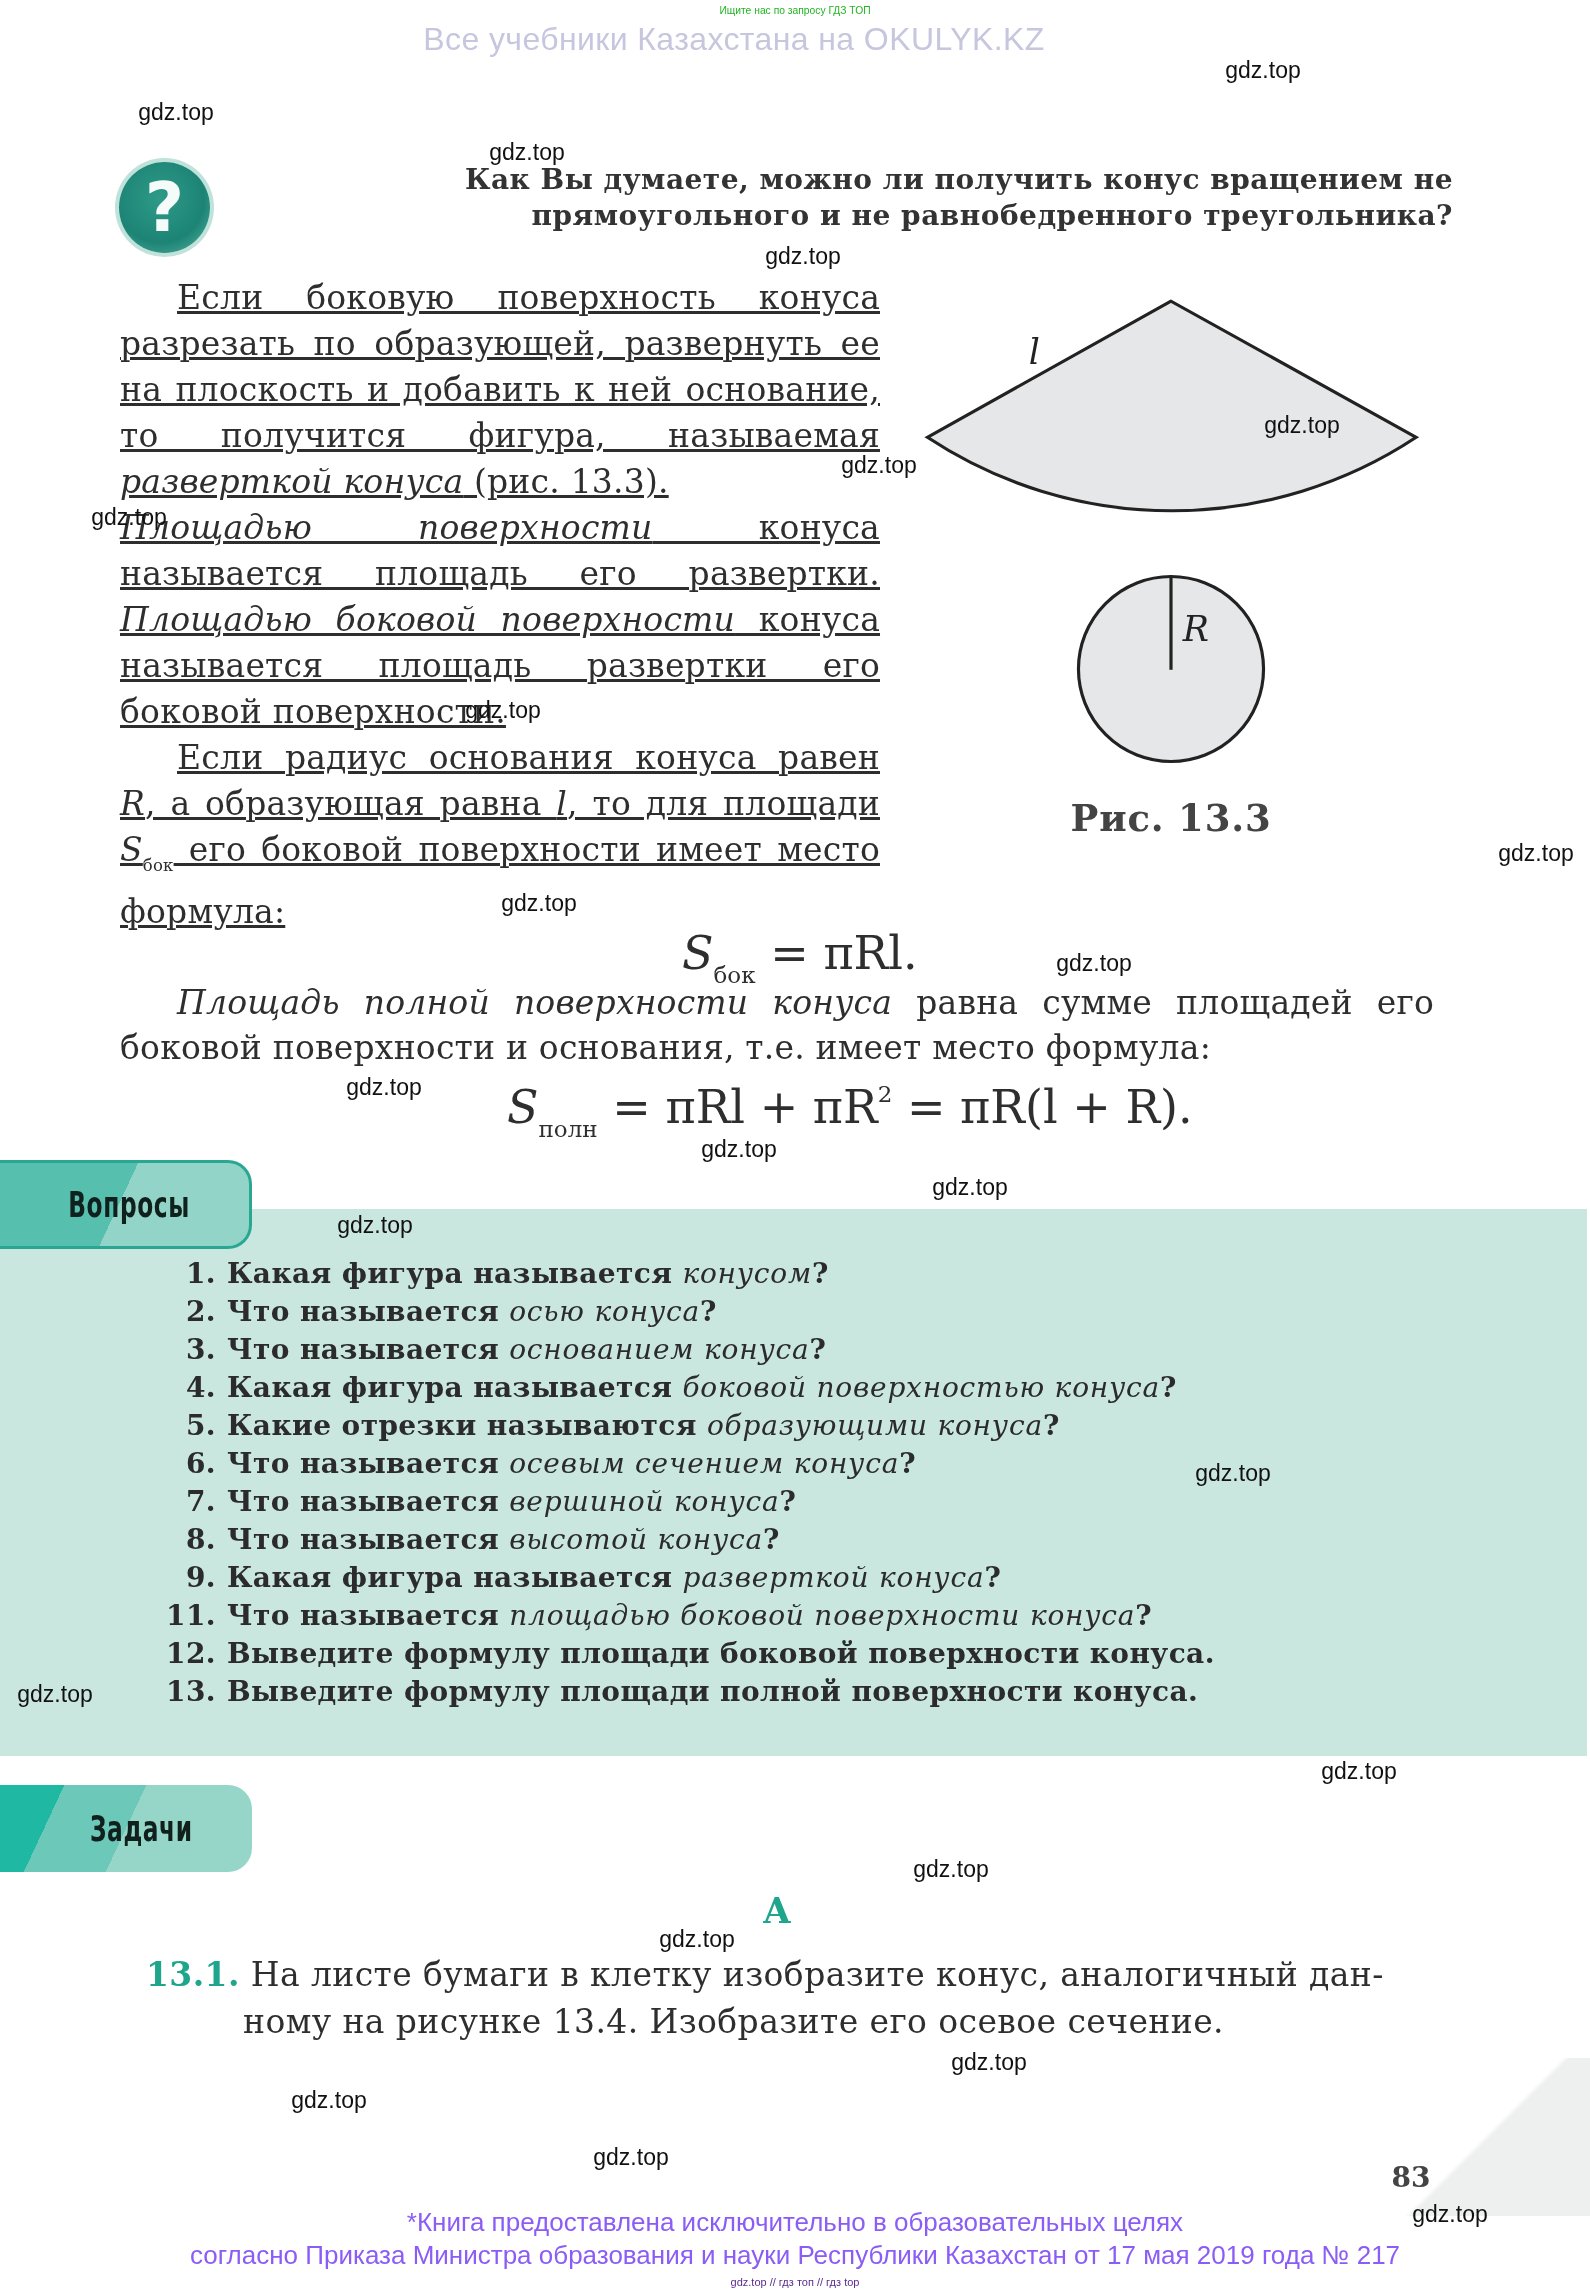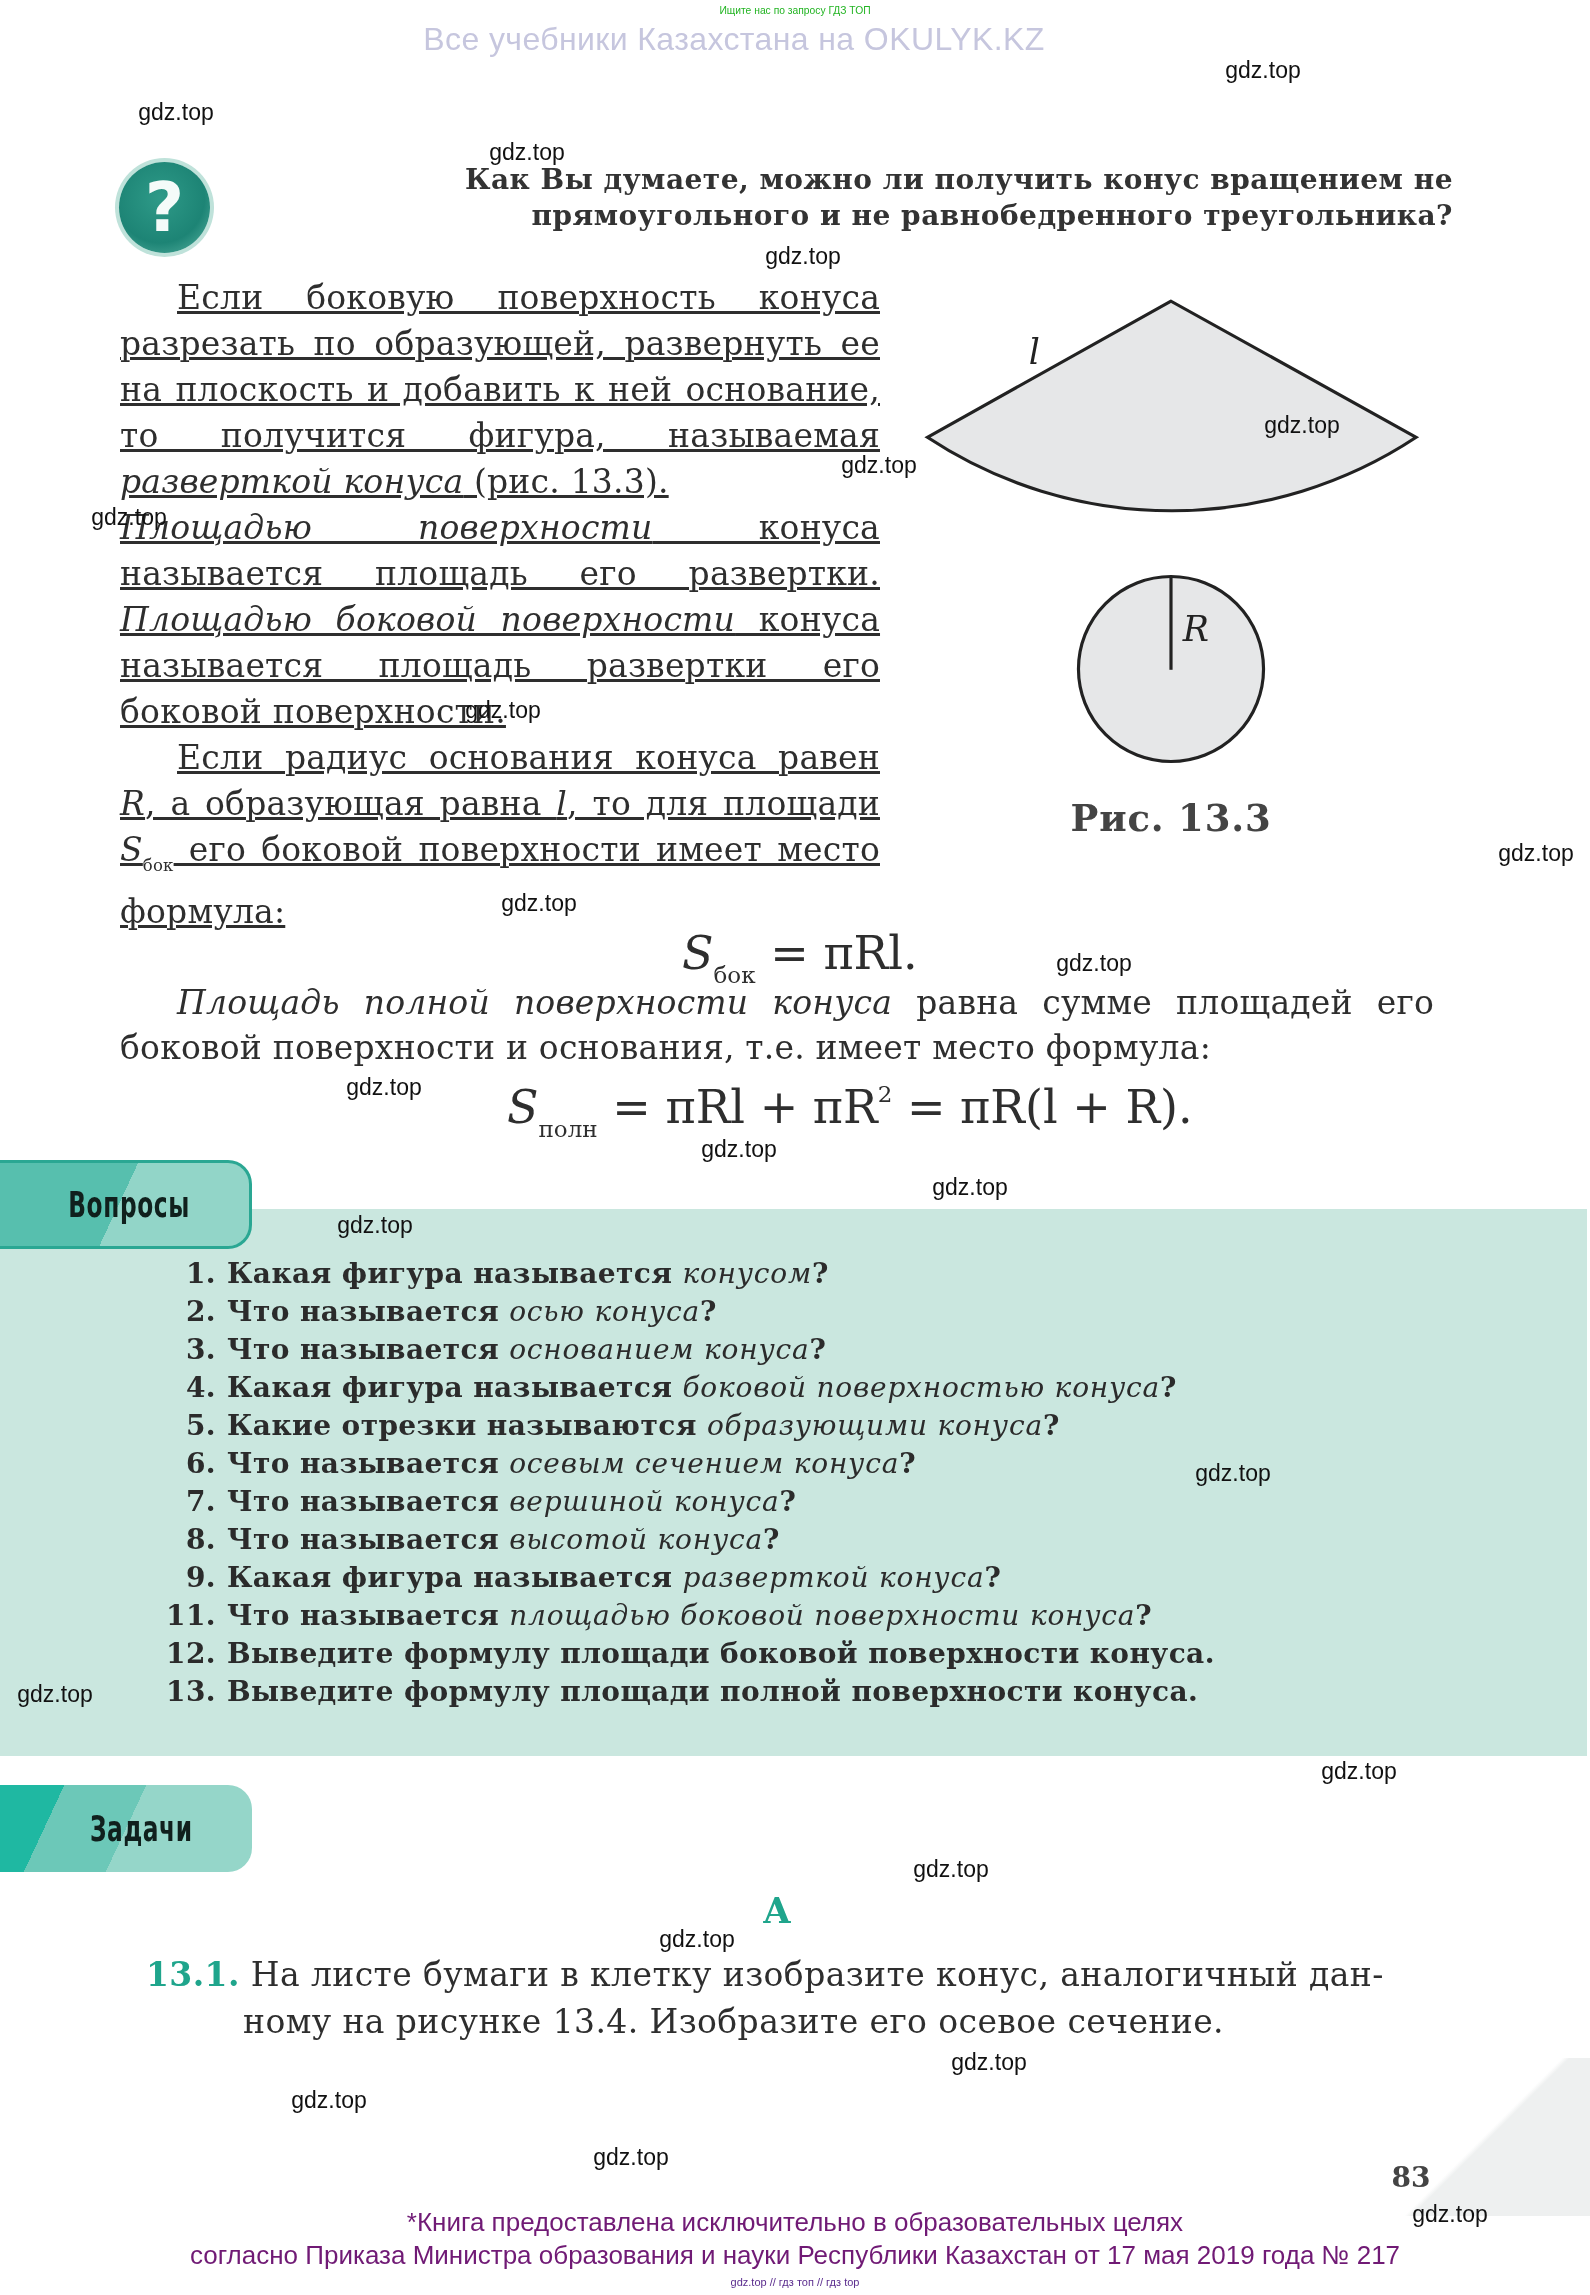--- a/index.html
+++ b/index.html
@@ -43,21 +43,21 @@
   .qlist em { font-weight: normal; font-style: italic; letter-spacing: 0.8px; }
 
   .level { left: 777px; top: 1910px; transform: translate(-50%, -50%); font-size: 35px; font-weight: bold; color: #1fa58c; }
   .task { left: 146px; top: 1951px; width: 1298px; font-size: 33px; line-height: 47px; color: #2e2e2e; text-align: justify; letter-spacing: 0.4px; }
   .task .tnum { color: #1fa58c; font-weight: bold; }
   .task .cont { padding-left: 97px; display: block; }
 
   .page-num { left: 1411px; top: 2133px; transform: translate(-50%, -50%); font-size: 28px; font-weight: bold; color: #444; margin-top: 44px; }
   .corner { right: 0; bottom: 79px; width: 206px; height: 158px; background: linear-gradient(135deg, transparent 49%, #eef0f0 51%); }
 
-  .footer { left: 0; width: 1590px; text-align: center; font-family: "Liberation Sans", sans-serif; font-size: 26px; color: #701a75; }
+  .footer { left: 0; width: 1590px; text-align: center; font-family: "Liberation Sans", sans-serif; font-size: 26px; color: #8b5cf6; }
   .footer-link { left: 0; width: 1590px; top: 2276px; text-align: center; font-family: "Liberation Sans", sans-serif; font-size: 11px; color: #5b2d8e; }
 </style>
 </head>
 <body>
 
 <div class="abs top-hint">Ищите нас по запросу ГДЗ ТОП</div>
 <div class="abs site-title">Все учебники Казахстана на OKULYK.KZ</div>
 
 <div class="abs q-icon">
     <span>?</span>

